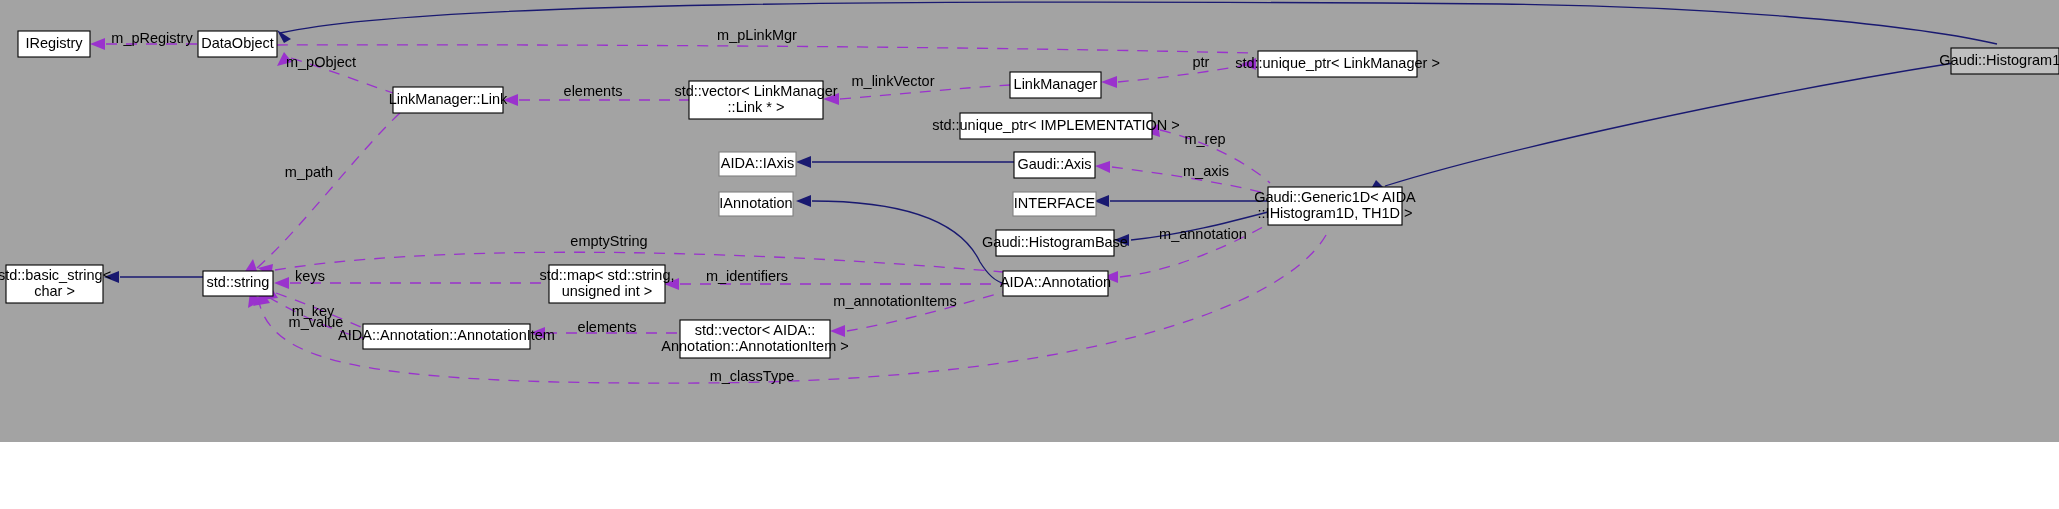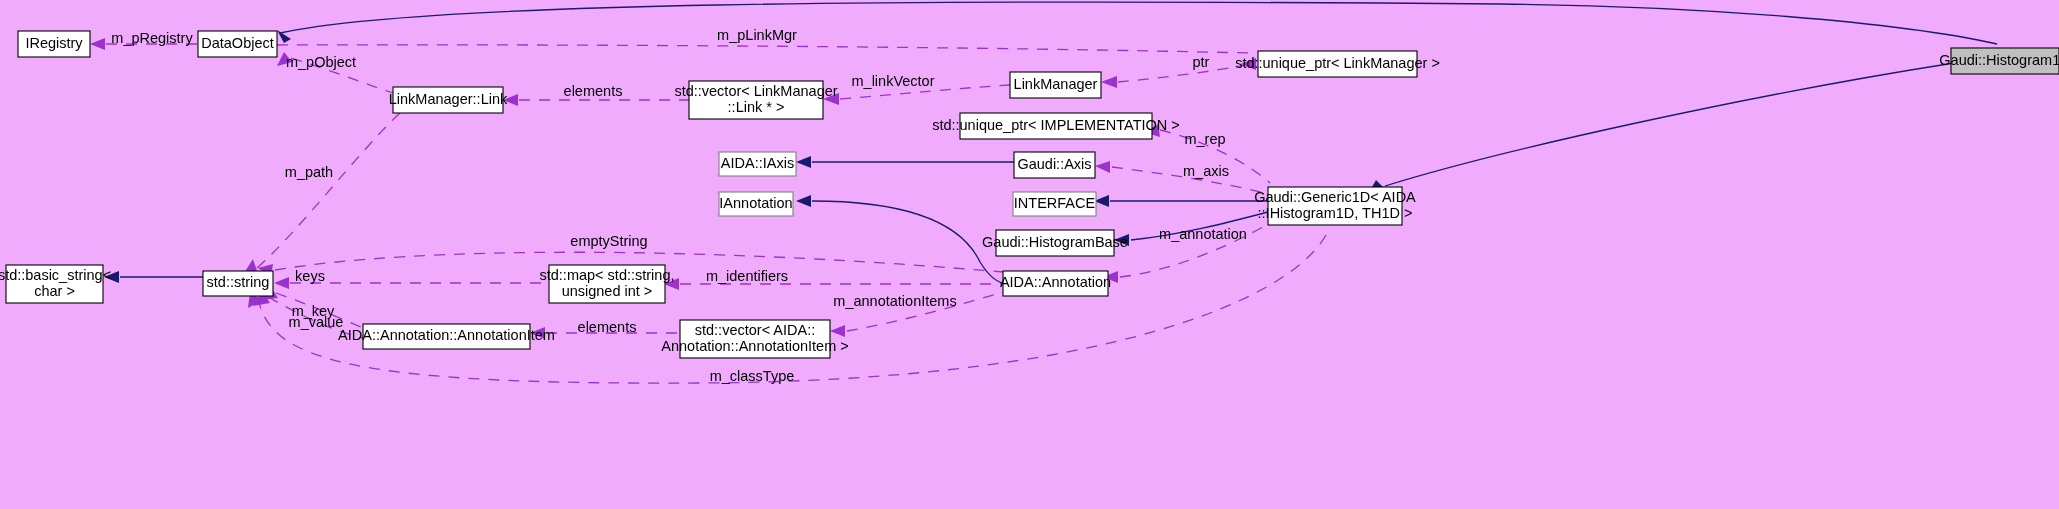--- a/index.html
+++ b/index.html
@@ -4,22 +4,22 @@
 <style>
   html, body {
     margin: 0;
     padding: 0;
     background: #ffffff;
     font-family: "Liberation Sans", sans-serif;
   }
   #diagram-root {
     position: relative;
     width: 2059px;
-    height: 509px;
-    background: #f0abfc;
+    height: 442px;
+    background: #a3a3a3;
     overflow: hidden;
   }
   svg.diagram-svg {
     position: absolute;
     top: 0;
     left: 0;
     width: 2059px;
     height: 509px;
     display: block;
   }

